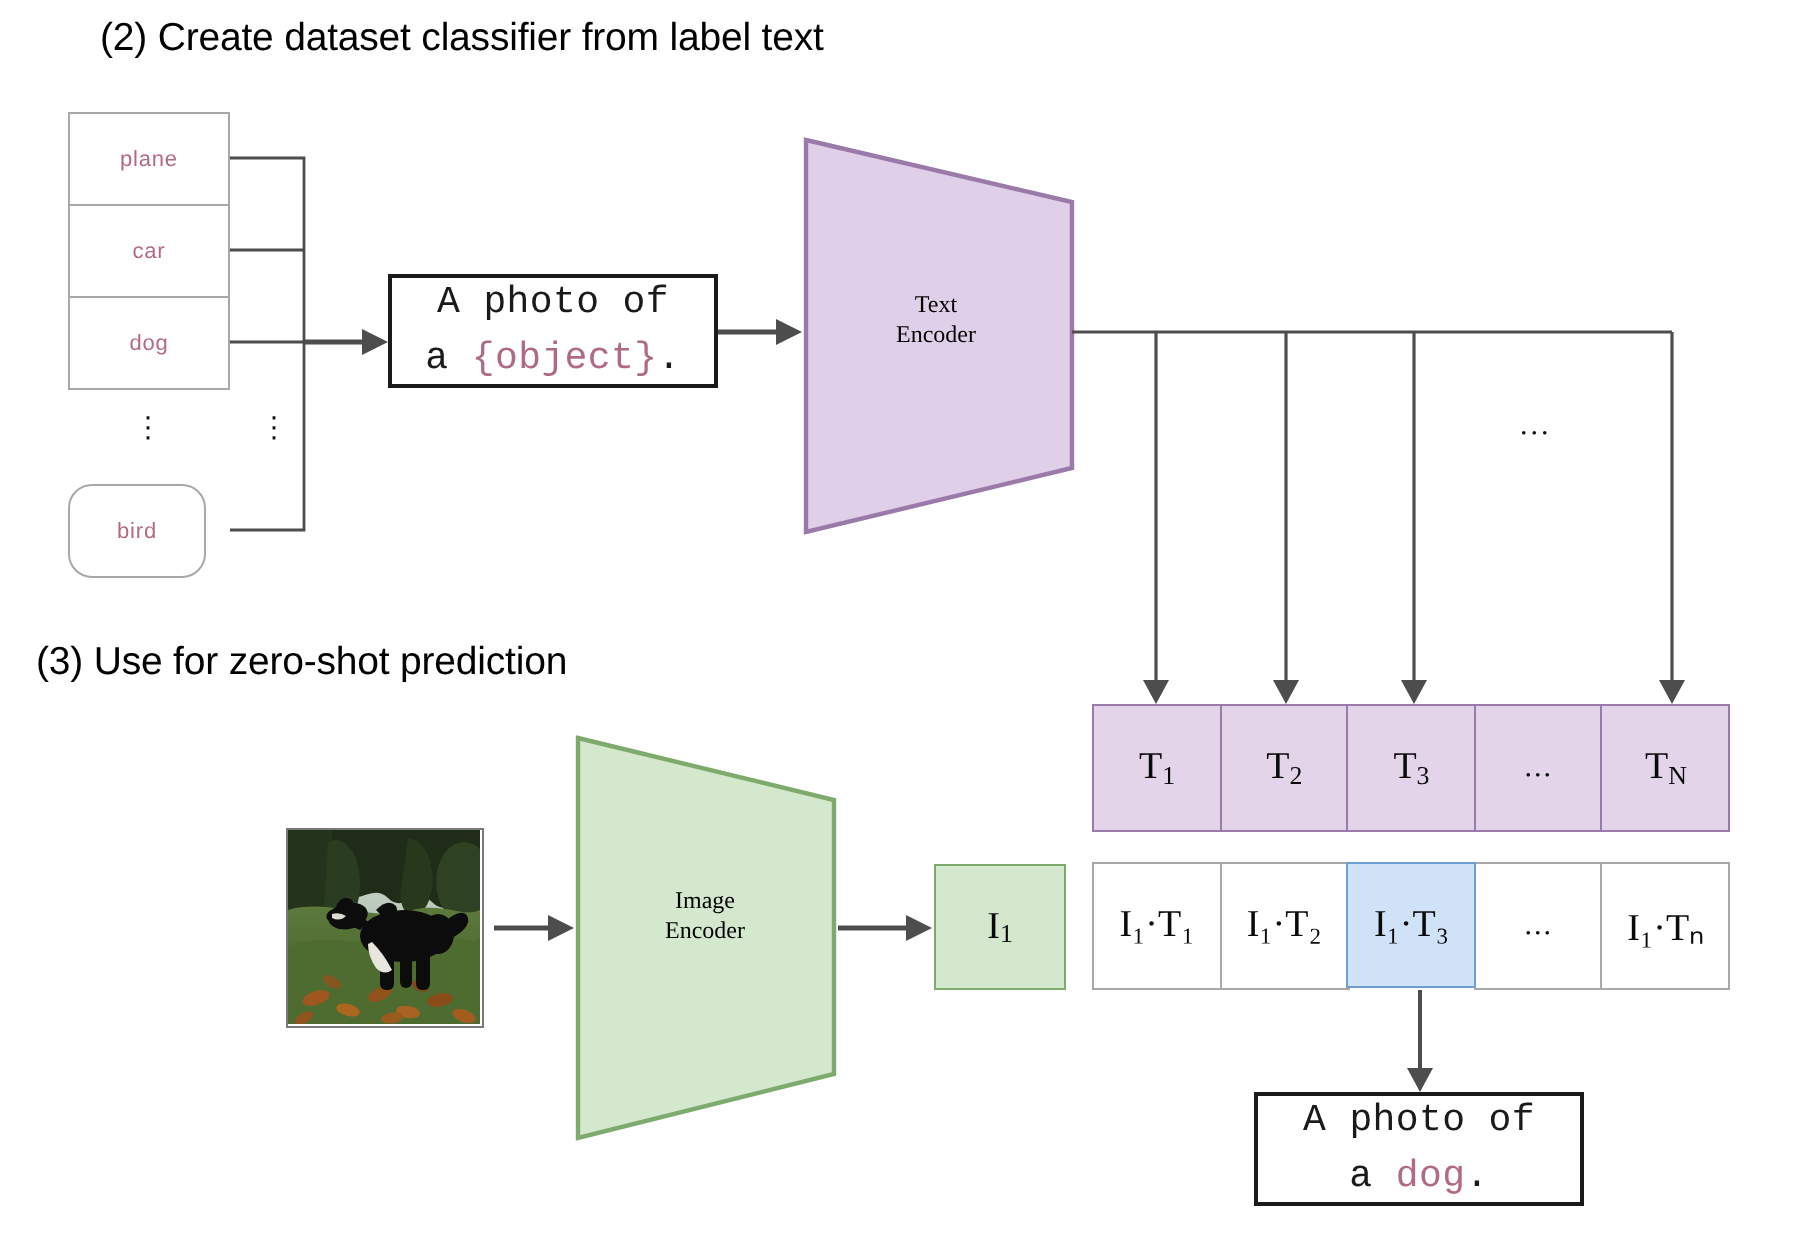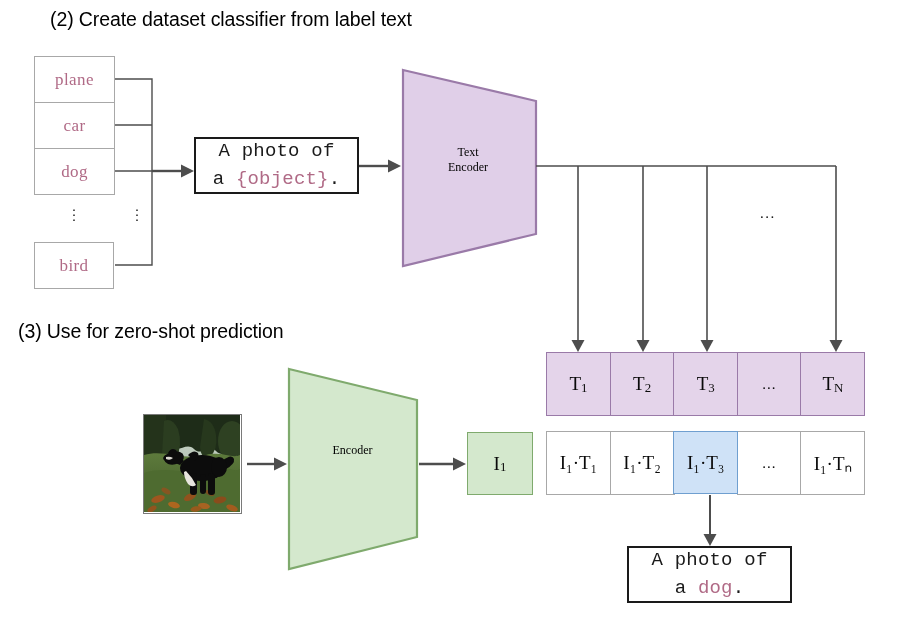--- a/index.html
+++ b/index.html
@@ -32,22 +32,22 @@
   
   .label-box {
     box-sizing: border-box;
     border: 1.3px solid #a8a8a8;
     background: #ffffff;
     display: flex;
     align-items: center;
     justify-content: center;
   }
   .label-text {
-    font-family: Liberation Serif, serif;
-    font-size: 17px;
+    font-family: Liberation Sans, sans-serif;
+    font-size: 11px;
     color: #b06a86;
     letter-spacing: 0.4px;
   }
 
   
   .vdots {
     font-family: "Liberation Sans", sans-serif;
     font-size: 15px;
     color: #111;
     line-height: 5px;
@@ -166,21 +166,21 @@
 
   <div class="abs label-box" style="left:34px; top:56px; width:81px; height:47px;">
     <span class="label-text">plane</span>
   </div>
   <div class="abs label-box" style="left:34px; top:102px; width:81px; height:47px;justify-content:center;">
     <span class="label-text">car</span>
   </div>
   <div class="abs label-box" style="left:34px; top:148px; width:81px; height:47px;">
     <span class="label-text">dog</span>
   </div>
-  <div class="abs label-box" style="left:34px; top:242px; width:80px; height:47px;">
+  <div class="abs label-box" style="left:34px; top:242px; width:69px; height:47px;border-radius:12px;">
     <span class="label-text">bird</span>
   </div>
 
   <div class="abs vdots" style="left:68px; top:206px;">
     <span>·</span>
       <span>·</span>
       <span>·</span>
   </div>
   <div class="abs vdots" style="left:131px; top:206px;">
     <span>·</span>
@@ -320,20 +320,21 @@
 
   <svg class="ov" width="906" height="624">
     <line x1="247" y1="464" x2="274" y2="464" stroke="#4d4d4d" stroke-width="2.4"></line>
     <polygon points="274,457.5 287,464 274,470.5" fill="#4d4d4d"></polygon>
   </svg>
 
   <svg class="abs" style="left:285px; top:367px;" width="135" height="205">
     <polygon points="4,2 132,33 132,170 4,202" fill="#d4e8cd" stroke="#7faa6d" stroke-width="2.2"></polygon>
   </svg>
   <div class="abs enc-label" style="left:285px; top:443px; width:135px;">
+    <div>Image</div>
     <div>Encoder</div>
   </div>
 
   <svg class="ov" width="906" height="624">
     <line x1="419" y1="464" x2="453" y2="464" stroke="#4d4d4d" stroke-width="2.4"></line>
     <polygon points="453,457.5 466,464 453,470.5" fill="#4d4d4d"></polygon>
   </svg>
 
   <div class="abs i-box" style="left:467px; top:432px; width:66px; height:63px;">
     <span>I</span>

